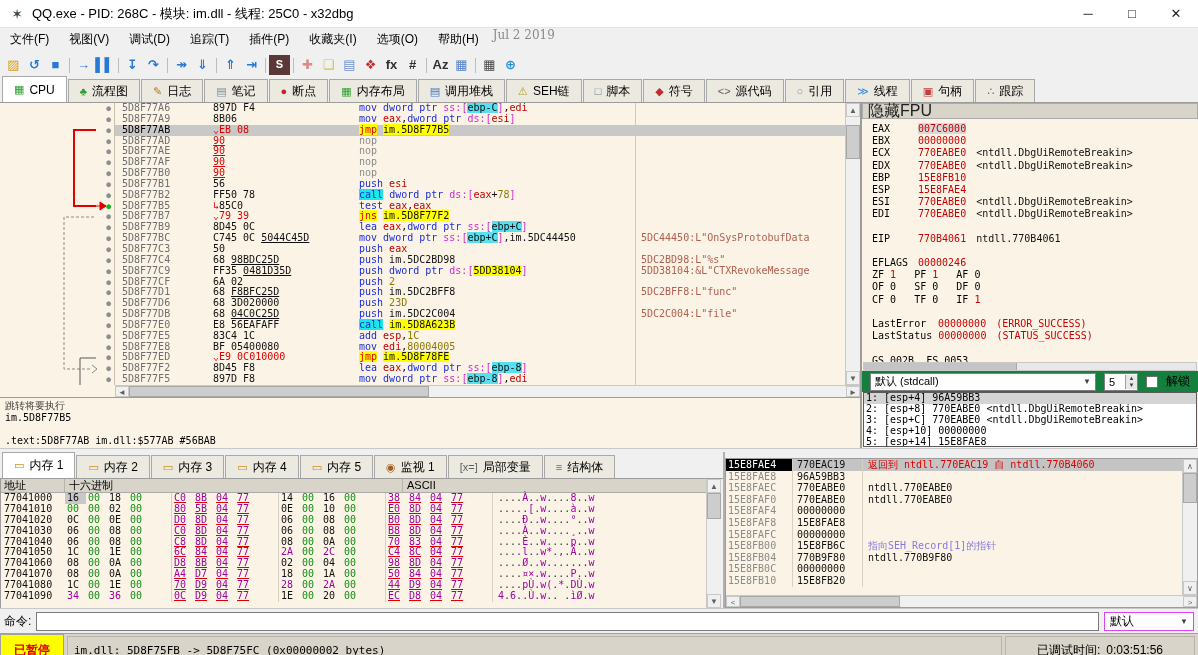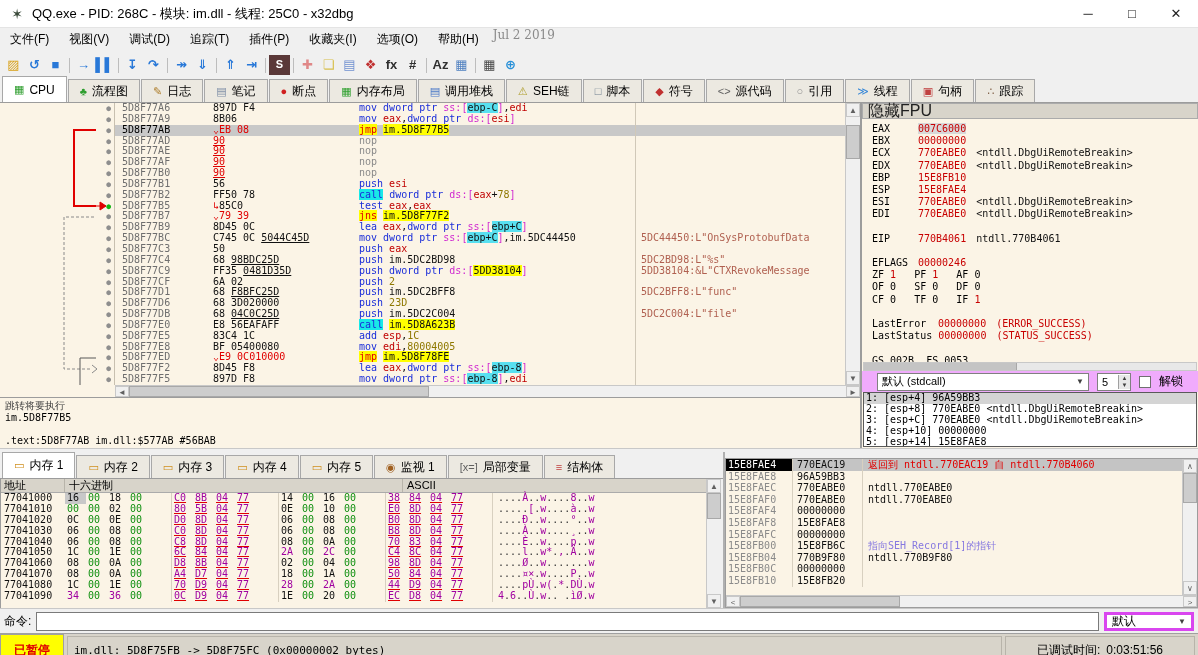--- a/index.html
+++ b/index.html
@@ -72,21 +72,21 @@
   .rrow{height:12.2px;line-height:12.2px;white-space:pre}
   .rname{display:inline-block;min-width:46px;color:#000}
   .rval{color:#C80000}
   .rval.selbg{background:#D8D8D8}
   .rsym{color:#101010;margin-left:10px}
   .rsym.red{color:#C80000}
   .fl-lab{color:#000}
   .fl-1{color:#C80000}.fl-0{color:#000}
   .regs-hscroll{height:9px;margin:0 1px;background:#E8E8E8;border:1px solid #C8C8C8}
   .regs-hscroll .thumb{height:100%;width:46%;background:#C4C4C4;border-right:1px solid #A8A8A8}
-  .calling-row{height:21px;display:flex;align-items:center;gap:8px;padding:0 15px;background:#f0abfc}
+  .calling-row{height:21px;display:flex;align-items:center;gap:8px;padding:0 8px;background:#15803d}
   .combo{flex:1;height:18px;background:#FFF;border:1px solid #808080;display:flex;align-items:center;padding:0 4px;font-size:11px}
   .combo .arrow{margin-left:auto;font-size:8px;color:#404040}
   .spin{width:34px;height:18px;background:#FFF;border:1px solid #808080;display:flex;align-items:center;padding-left:4px;font-size:11px}
   .spin .ud{margin-left:auto;width:12px;font-size:6px;line-height:7px;text-align:center;background:#E8E8E8;border-left:1px solid #A0A0A0;color:#404040}
   .chk{width:12px;height:12px;background:#FFF;border:1px solid #707070}
   .args{flex:1;margin:0 1px 1px 1px;background:#FFFFFF;border:1px solid #5A5A5A;font-family:"DejaVu Sans Mono",monospace;font-size:10px;overflow:hidden}
   .arow{height:10.9px;line-height:10.9px;white-space:pre;padding-left:2px}
   .arow.sel{background:#D4D4D4}
 
   
@@ -120,21 +120,21 @@
   .srow .saddr{width:66px;flex:none;color:#8A8A8A;padding-left:2px}
   .srow .sval{width:70px;flex:none;color:#101010;border-left:1px solid #D8D0C0;padding-left:4px}
   .srow .scmt{flex:1;border-left:1px solid #D8D0C0;padding-left:5px;color:#101010;overflow:hidden}
   .srow.sel{background:#C4C4C4}
   .srow.sel .saddr{background:#000;color:#FFF}
   .scmt.red{color:#E00000}.scmt.purple{color:#8678E0}
 
   
   .cmdbar{height:25px;display:flex;align-items:center;gap:5px;padding:0 4px;background:#F0F0F0;border-top:1px solid #C8C8C8}
   .cmd-input{flex:1;height:19px;background:#FFF;border:1px solid #7A7A7A}
-  .cmd-combo{width:90px;height:19px;background:#FFF;border:3px solid #d946ef;display:flex;align-items:center;padding:0 5px;font-size:12px}
+  .cmd-combo{width:90px;height:19px;background:#FFF;border:1px solid #d946ef;display:flex;align-items:center;padding:0 5px;font-size:12px}
   .cmd-combo .arrow{margin-left:auto;font-size:8px;color:#404040}
   .statusbar{height:33px;background:#D8D4CA;display:flex;align-items:stretch;border-top:1px solid #A0A0A0}
   .paused{width:64px;background:#FFFF00;color:#E00000;font-weight:bold;display:flex;align-items:center;justify-content:center;border:1px solid #A0A0A0}
   .st-msg{flex:1;margin:2px 3px;border:1px solid #B8B4AA;display:flex;align-items:center;padding-left:6px;font-family:"DejaVu Sans Mono",monospace;font-size:11px}
   .st-time{width:190px;margin:2px 3px 2px 0;border:1px solid #B8B4AA;display:flex;align-items:center;justify-content:center;gap:6px}
 </style>
 </head>
 <body>
 
 <div class="titlebar">

